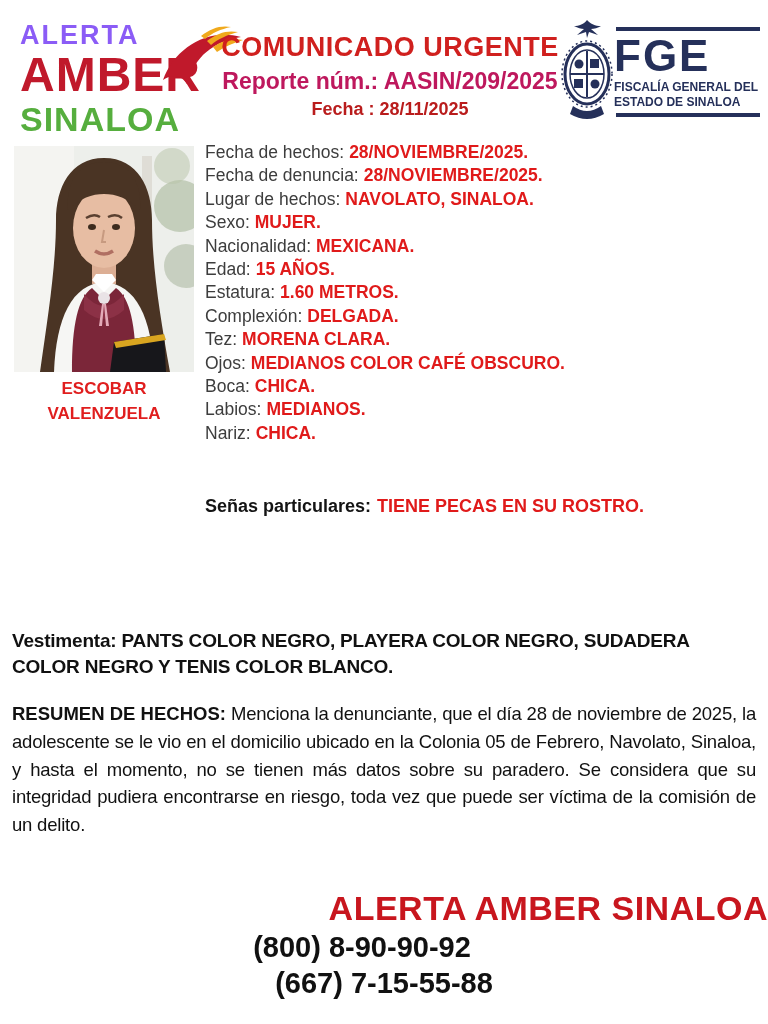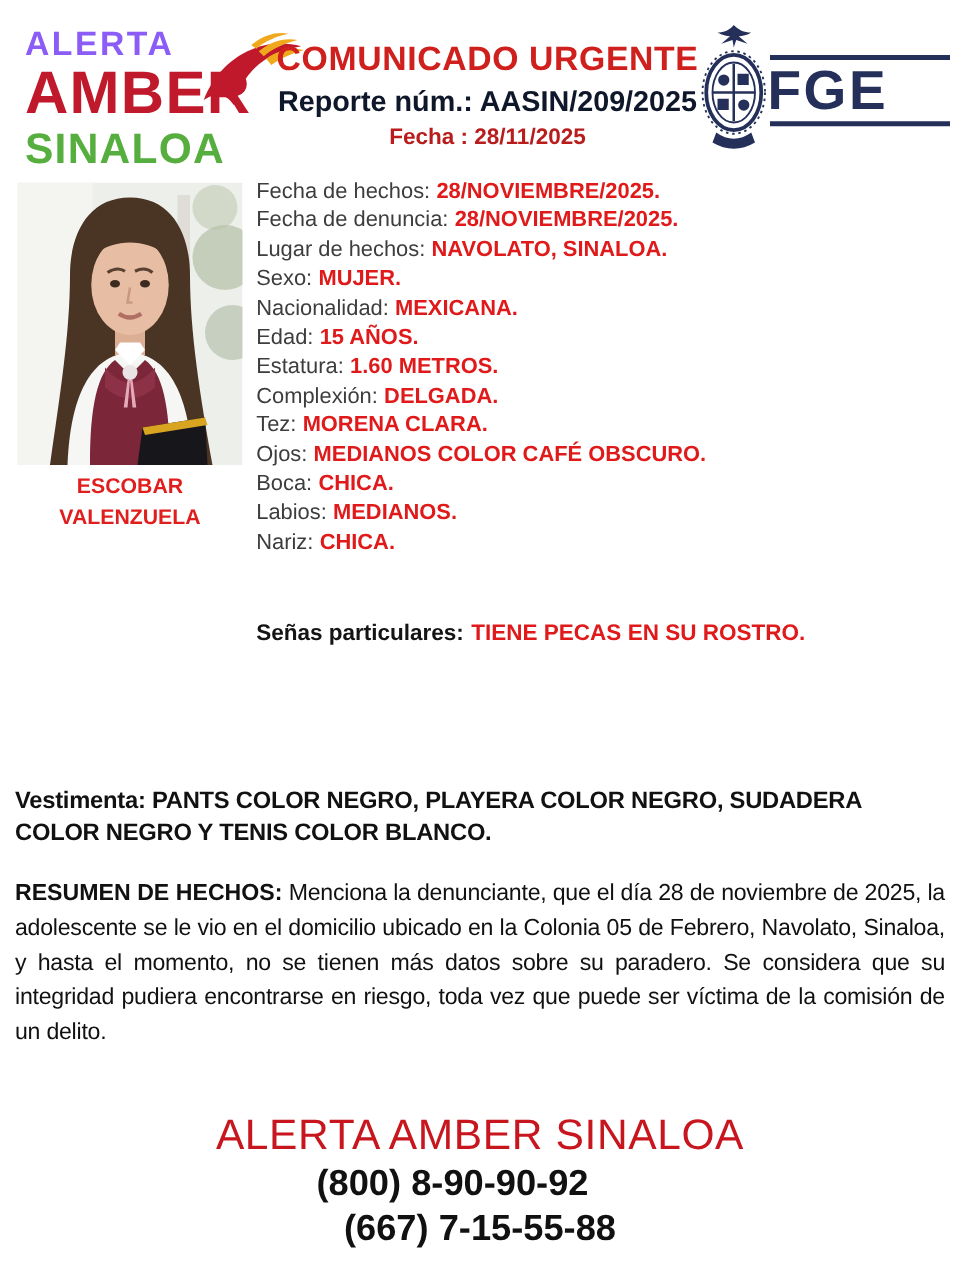--- a/index.html
+++ b/index.html
@@ -8,21 +8,21 @@
     font-family:"Liberation Sans", sans-serif;
   }
   
   .amber-logo{position:absolute;left:20px;top:22px;width:210px;line-height:1;}
   .amber-l1{color:#8b5cf6;font-weight:bold;font-size:27px;letter-spacing:2px;}
   .amber-l2{color:#C0192B;font-weight:bold;font-size:48px;letter-spacing:1px;margin-top:2px;}
   .amber-l3{color:#56AE3E;font-weight:bold;font-size:34px;letter-spacing:1px;margin-top:3px;}
   .swoosh{position:absolute;left:135px;top:0px;}
   .hdr-center{position:absolute;left:185px;top:32px;width:410px;text-align:center;}
   .hdr-title{color:#D0201E;font-weight:bold;font-size:27px;letter-spacing:.5px;}
-  .hdr-report{color:#0f172a;font-weight:bold;font-size:23px;margin-top:5px;}
+  .hdr-report{color:#be185d;font-weight:bold;font-size:23px;margin-top:5px;}
   .hdr-date{color:#b91c1c;font-weight:bold;font-size:18px;margin-top:4px;}
   .fge{position:absolute;right:6px;top:18px;width:202px;display:flex;align-items:center;}
   .fge-seal{flex:0 0 auto;}
   .fge-right{flex:1 1 auto;text-align:left;color:#25305A;}
   .fge-rule{height:4px;background:#25305A;margin:0 2px;}
   .fge-acronym{font-weight:bold;font-size:44px;letter-spacing:2px;line-height:1.05;margin:2px 0 1px 0;color:#25305A;}
   .fge-sub{font-weight:bold;font-size:12px;line-height:1.2;color:#25305A;margin-bottom:4px;}
   
   .photo-wrap{position:absolute;left:14px;top:146px;width:180px;}
   .subject-name{position:absolute;left:4px;top:376px;width:200px;text-align:center;
@@ -35,22 +35,22 @@
   .senas{position:absolute;left:205px;top:496px;font-size:18px;white-space:nowrap;}
   .senas .sl{color:#141414;font-weight:bold;}
   .senas .sv{color:#E01A1A;font-weight:bold;margin-left:6px;}
   
   .vestimenta{position:absolute;left:12px;top:628px;width:700px;
     font-size:19px;font-weight:bold;color:#111;line-height:1.38;letter-spacing:-.2px;}
   .resumen{position:absolute;left:12px;top:700px;width:744px;
     font-size:18.5px;color:#111;line-height:1.5;text-align:justify;letter-spacing:-.2px;}
   .resumen b{letter-spacing:0;}
   
-  .foot-title{position:absolute;left:0;top:889px;width:768px;text-align:center;
-    color:#C8161E;font-weight:normal;font-size:34px;letter-spacing:.5px;}
+  .foot-title{position:absolute;left:0;top:889px;width:768px;text-align:right;
+    color:#C8161E;font-weight:bold;font-size:34px;letter-spacing:.5px;}
   .foot-phone1{position:absolute;left:0;top:931px;width:724px;text-align:center;
     color:#111;font-weight:bold;font-size:29px;}
   .foot-phone2{position:absolute;left:0;top:967px;width:768px;text-align:center;
     color:#111;font-weight:bold;font-size:29px;}
 </style>
 </head>
 <body>
 
 <div class="amber-logo">
   <div class="amber-l1">ALERTA</div>
@@ -86,20 +86,24 @@
         <rect x="30" y="41" width="9" height="9" stroke="none"></rect>
         <rect x="14" y="61" width="9" height="9" stroke="none"></rect>
         <circle cx="35" cy="66" r="4.5" stroke="none"></circle>
         <path d="M13 88 q14 10 28 0 l3 8 q-17 10 -34 0 z" stroke="none"></path>
       </g>
     </svg>
   </div>
   <div class="fge-right">
     <div class="fge-rule"></div>
     <div class="fge-acronym">FGE</div>
+    <div class="fge-sub">
+      <div>FISCALÍA GENERAL DEL</div>
+      <div>ESTADO DE SINALOA</div>
+    </div>
     <div class="fge-rule"></div>
   </div>
 </div>
 
 <div class="photo-wrap">
   <svg width="180" height="226" viewBox="0 0 180 226">
     <rect width="180" height="226" fill="#edefeb"></rect>
     <rect x="0" y="0" width="60" height="226" fill="#f4f4f1"></rect>
     <circle cx="166" cy="60" r="26" fill="#a3b394" opacity="0.55"></circle>
     <circle cx="172" cy="120" r="22" fill="#9aa98c" opacity="0.45"></circle>

